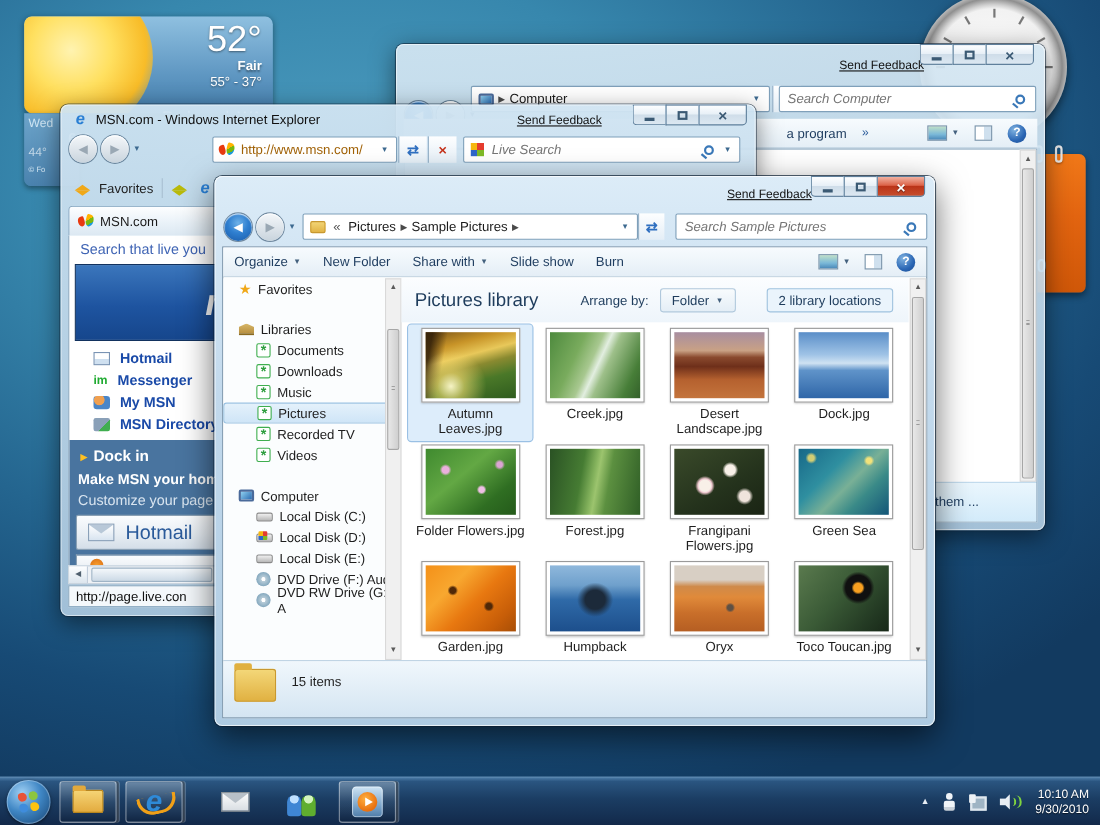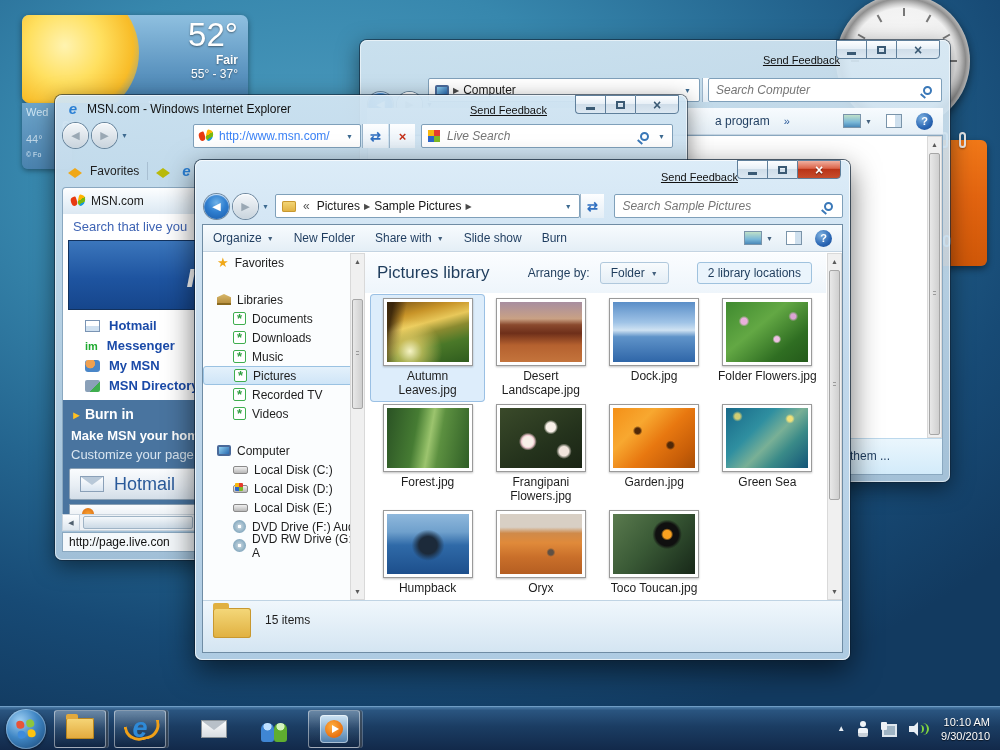--- a/index.html
+++ b/index.html
@@ -416,21 +416,21 @@
     <div class="nav-circle nav-dim">
         <span>◀</span>
       </div>
     <div class="nav-circle nav-dim">
         <span>▶</span>
       </div>
     <span class="mini-caret">▼</span>
   </div>
   <div class="navbar-box" style="left:138px;top:29px;width:168px;height:24px;">
     <span class="butterfly" style="margin-left:5px"></span>
-    <span style="font-size:12px;color:#3b82f6;margin-left:6px;">http://www.msn.com/</span>
+    <span style="font-size:12px;color:#a16207;margin-left:6px;">http://www.msn.com/</span>
     <span class="mini-caret" style="margin-left:auto;margin-right:7px">▼</span>
   </div>
   <div class="refresh-btn" style="left:307px;top:29px;height:24px;">
       <span>⇄</span>
     </div>
   <div class="refresh-btn" style="left:334px;top:29px;height:24px;color:#c43018;">
       <span>×</span>
     </div>
   <div class="navbar-box" style="left:366px;top:29px;width:252px;height:24px;">
     <span style="width:12px;height:12px;margin-left:6px;flex:none;background:conic-gradient(#e53c2e 0 25%, #7eb926 0 50%, #2e66c9 0 75%, #f6b70f 0);"></span>
@@ -469,21 +469,21 @@
       <div class="msn-link">
           <span class="mi mi-person"></span>
           <span>My MSN</span>
         </div>
       <div class="msn-link">
           <span class="mi mi-dir"></span>
           <span>MSN Directory</span>
         </div>
     </div>
     <div class="msn-blue">
-      <div class="msn-signin"><span class="tri">►</span><span>Burn in</span></div>
+      <div class="msn-signin"><span class="tri">►</span><span>Dock in</span></div>
       <div class="msn-makehome">Make MSN your hom</div>
       <div class="msn-customize">Customize your page</div>
       <div class="hotmail-btn">
         <span class="hm-env"></span>
         <span>Hotmail</span>
       </div>
       <div class="partial-btn">
           <i></i>
         </div>
     </div>
@@ -650,20 +650,26 @@
         </div>
         <div class="grid">
           <div class="file-item selected">
               <div class="thumb">
                 <div class="ph" data-photo="autumn-leaves"></div>
               </div>
               <div class="file-label">Autumn Leaves.jpg</div>
             </div>
           <div class="file-item">
               <div class="thumb">
+                <div class="ph" data-photo="creek"></div>
+              </div>
+              <div class="file-label">Creek.jpg</div>
+            </div>
+          <div class="file-item">
+              <div class="thumb">
                 <div class="ph" data-photo="desert-landscape"></div>
               </div>
               <div class="file-label">Desert Landscape.jpg</div>
             </div>
           <div class="file-item">
               <div class="thumb">
                 <div class="ph" data-photo="dock"></div>
               </div>
               <div class="file-label">Dock.jpg</div>
             </div>
@@ -680,29 +686,29 @@
               <div class="file-label">Forest.jpg</div>
             </div>
           <div class="file-item">
               <div class="thumb">
                 <div class="ph" data-photo="frangipani"></div>
               </div>
               <div class="file-label">Frangipani Flowers.jpg</div>
             </div>
           <div class="file-item">
               <div class="thumb">
+                <div class="ph" data-photo="green-sea"></div>
+              </div>
+              <div class="file-label">Green Sea</div>
+            </div>
+          <div class="file-item">
+              <div class="thumb">
                 <div class="ph" data-photo="garden"></div>
               </div>
               <div class="file-label">Garden.jpg</div>
-            </div>
-          <div class="file-item">
-              <div class="thumb">
-                <div class="ph" data-photo="green-sea"></div>
-              </div>
-              <div class="file-label">Green Sea</div>
             </div>
           <div class="file-item">
               <div class="thumb">
                 <div class="ph" data-photo="humpback"></div>
               </div>
               <div class="file-label">Humpback</div>
             </div>
           <div class="file-item">
               <div class="thumb">
                 <div class="ph" data-photo="oryx"></div>

